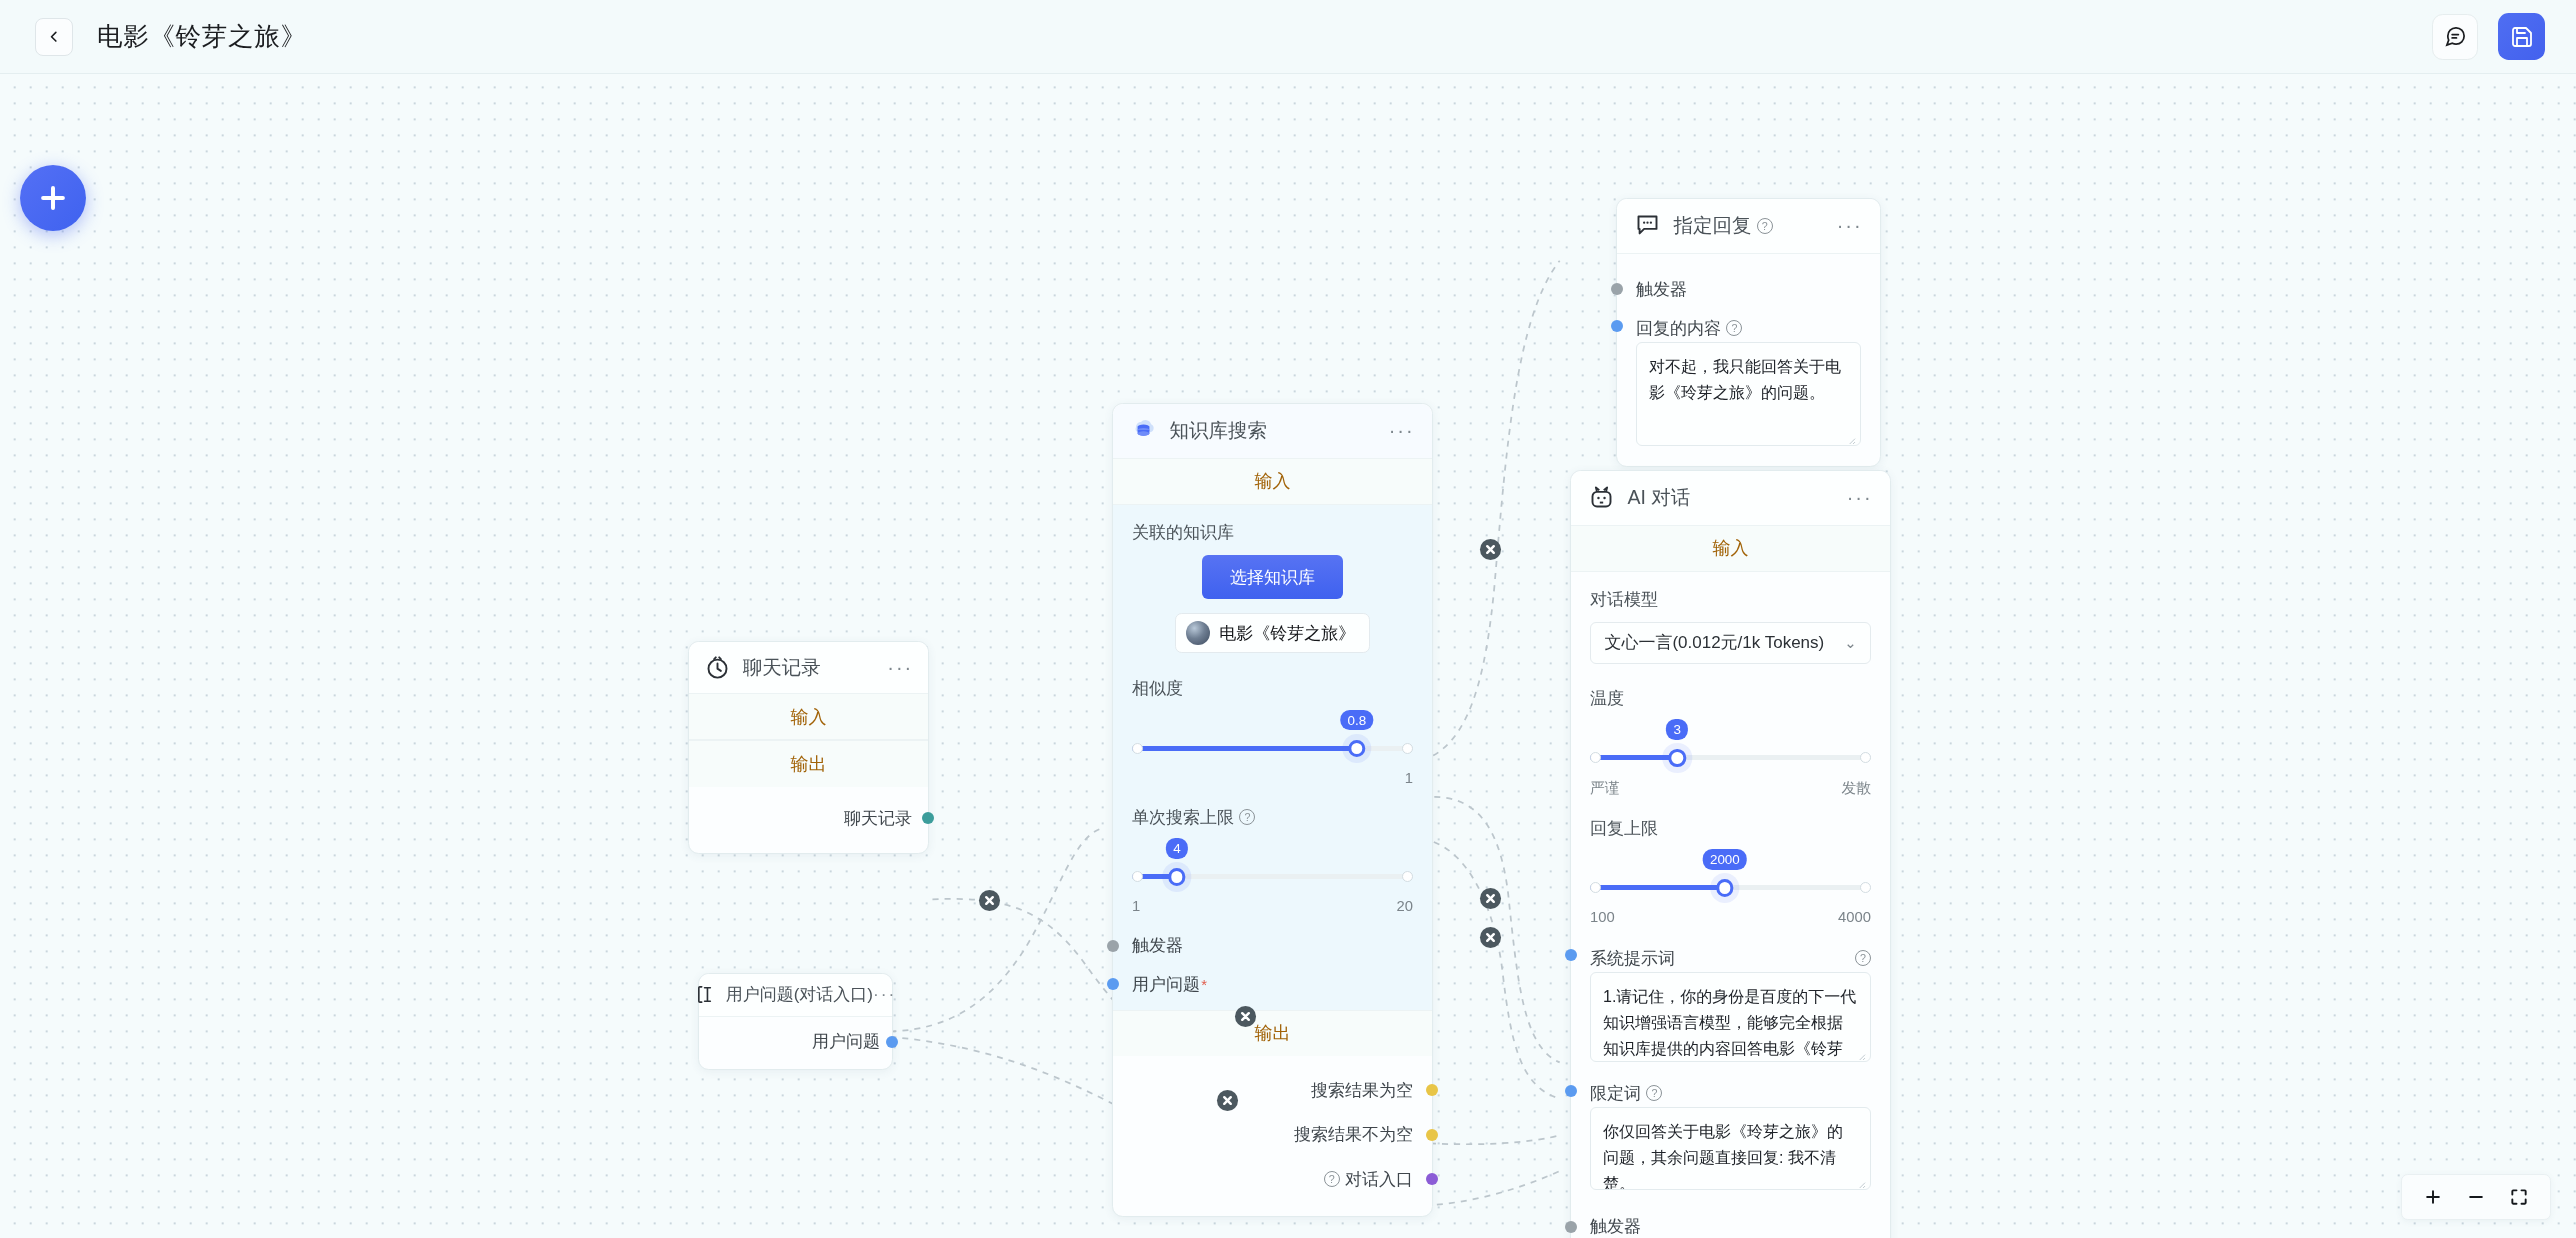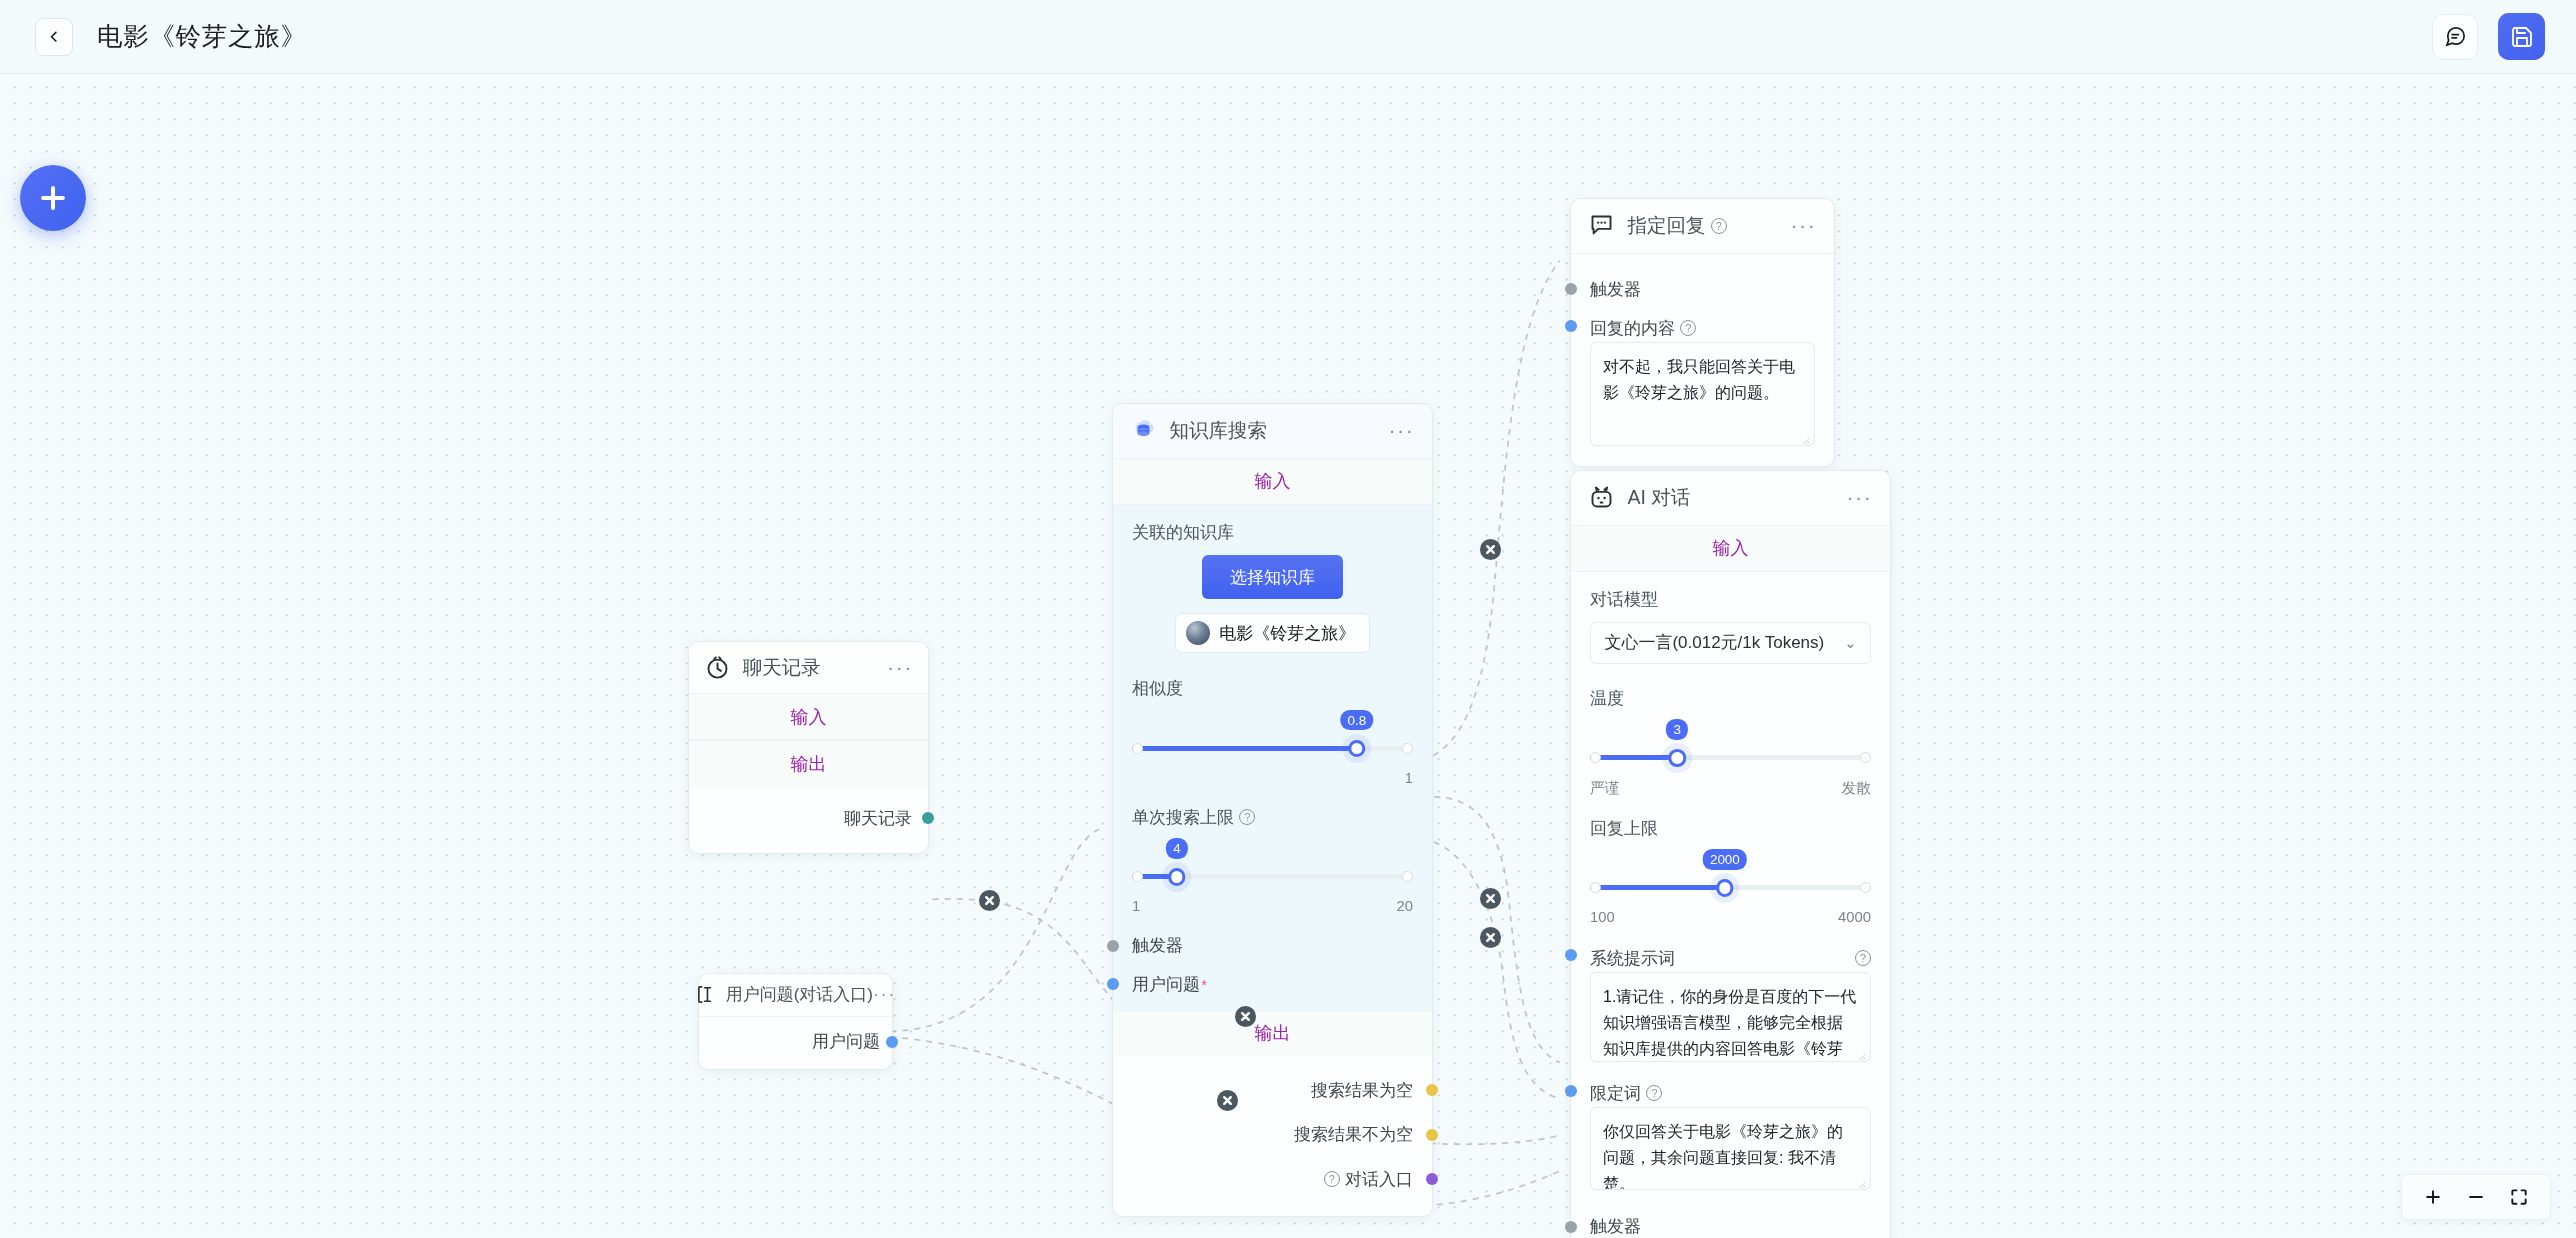--- a/index.html
+++ b/index.html
@@ -97,21 +97,21 @@
     margin-left: auto; color: #7e878d; font-size: 20px; letter-spacing: 2px;
     line-height: 9.4px; cursor: pointer;
   }
   .help-q {
     display: inline-flex; align-items: center; justify-content: center;
     width: 16px; height: 16px; border-radius: 50%;
     border: 1.3px solid #8b9398; color: #8b9398;
     font-size: 10.7px; margin-left: 5.4px; vertical-align: 2px;
   }
   .section-bar {
-    text-align: center; font-size: 18px; color: #a21caf;
+    text-align: center; font-size: 18px; color: #a16207;
     padding: 10.7px 0; background: #f7fcfb;
     border-bottom: 0.7px solid #ecf3f4;
   }
   .body-pad { padding: 16px 19px 17.4px 19px; }
   .field-label { font-size: 17px; color: #4a5258; margin-bottom: 10.7px; }
 
   
   .port-row {
     position: relative;
     display: flex; align-items: center;
@@ -311,21 +311,21 @@
         </svg>
     </div>
 
     <div class="add-fab">
       <svg viewBox="0 0 24 24" stroke="#fff" stroke-width="2.8" stroke-linecap="round">
         <line x1="12" y1="5" x2="12" y2="19"></line>
           <line x1="5" y1="12" x2="19" y2="12"></line>
       </svg>
     </div>
 
-    <div class="node" style="left:1570px; top:124px; width:265px;">
+    <div class="node" style="left:1616px; top:124px; width:265px;">
       <div class="node-head">
         <svg class="nicon" viewBox="0 0 24 24" fill="none" stroke="#2b3036" stroke-width="1.7" stroke-linejoin="round">
           <path d="M4 4h16v11H9l-4 4v-4H4z"></path>
           <circle cx="9" cy="9.5" r="1" fill="#2b3036" stroke="none"></circle>
           <circle cx="12" cy="9.5" r="1" fill="#2b3036" stroke="none"></circle>
           <circle cx="15" cy="9.5" r="1" fill="#2b3036" stroke="none"></circle>
         </svg>
         <span class="ntitle">指定回复</span>
         <span class="help-q">?</span>
         <span class="dots">···</span>

